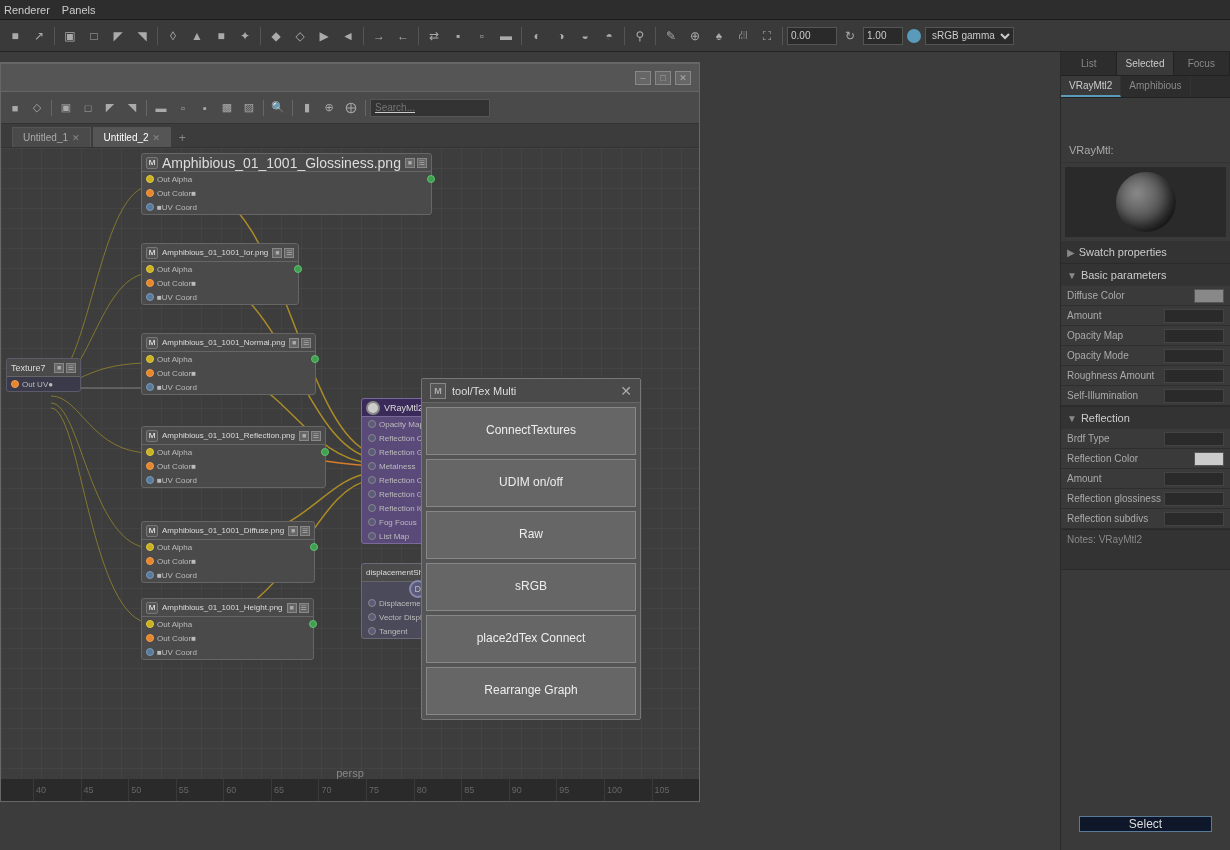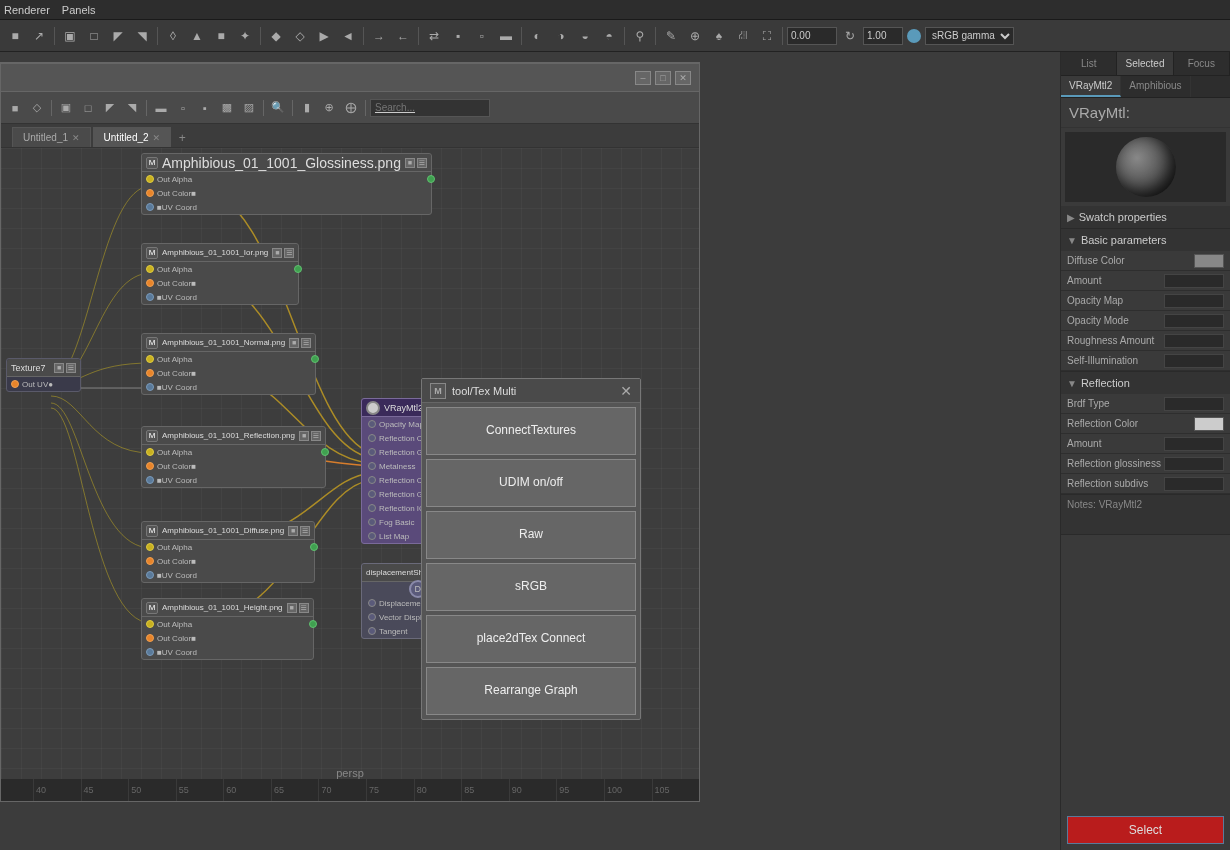--- a/index.html
+++ b/index.html
@@ -459,23 +459,24 @@
     }
     .rp-mat-tab.active {
       color: #ccc;
       background: #3a3a3a;
       border-bottom: 2px solid #5a9aba;
     }
 
     
     .rp-material-label {
       padding: 6px 8px;
-      font-size: 15px;
+      font-size: 11px;
       color: #aaa;
       border-bottom: 1px solid #333;
+      margin-top: 40px;
     }
 
     
     .rp-swatch {
       height: 70px;
       background: #2a2a2a;
       display: flex;
       align-items: center;
       justify-content: center;
       margin: 4px;
@@ -545,23 +546,23 @@
       padding: 4px 6px;
       font-size: 10px;
       color: #888;
       background: #333;
       min-height: 40px;
       border-bottom: 1px solid #2a2a2a;
     }
 
     
     .rp-select-btn {
-      margin: 6px;
-      height: 28px;
-      background: #b91c1c;
+      margin: 18px;
+      height: 16px;
+      background: #0f172a;
       border: 1px solid #5a7a9a;
       display: flex;
       align-items: center;
       justify-content: center;
       font-size: 12px;
       color: #ddd;
       cursor: pointer;
     }
 
     
@@ -928,21 +929,21 @@
           <div class="node-port-row input-port">
             <div class="port-dot" style="background:#5a5a7a"></div>
             <span style="font-size:8px">Reflection Glossiness</span>
           </div>
           <div class="node-port-row input-port">
             <div class="port-dot" style="background:#5a5a7a"></div>
             <span style="font-size:8px">Reflection IOR</span>
           </div>
           <div class="node-port-row input-port">
             <div class="port-dot" style="background:#5a5a7a"></div>
-            <span style="font-size:8px">Fog Basic</span>
+            <span style="font-size:8px">Fog Focus</span>
           </div>
           <div class="node-port-row input-port">
             <div class="port-dot" style="background:#5a5a7a"></div>
             <span style="font-size:8px">List Map</span>
           </div>
         </div>
 
         <div class="node displace-node" style="left:360px;top:415px;min-width:100px">
           <div class="node-header">
             <span style="font-size:8px">displacementShader2</span>

